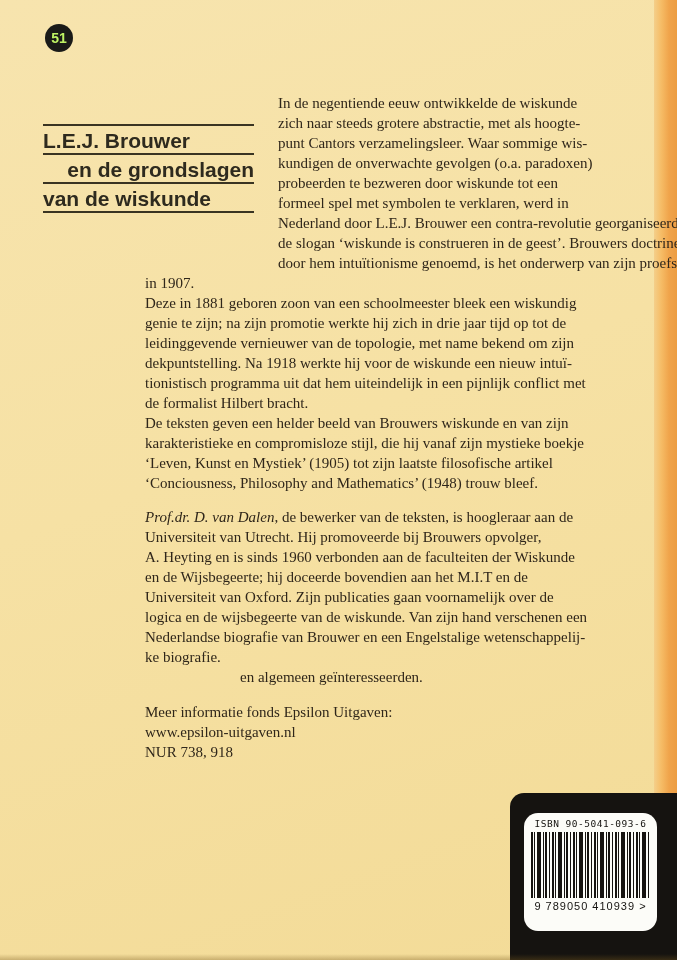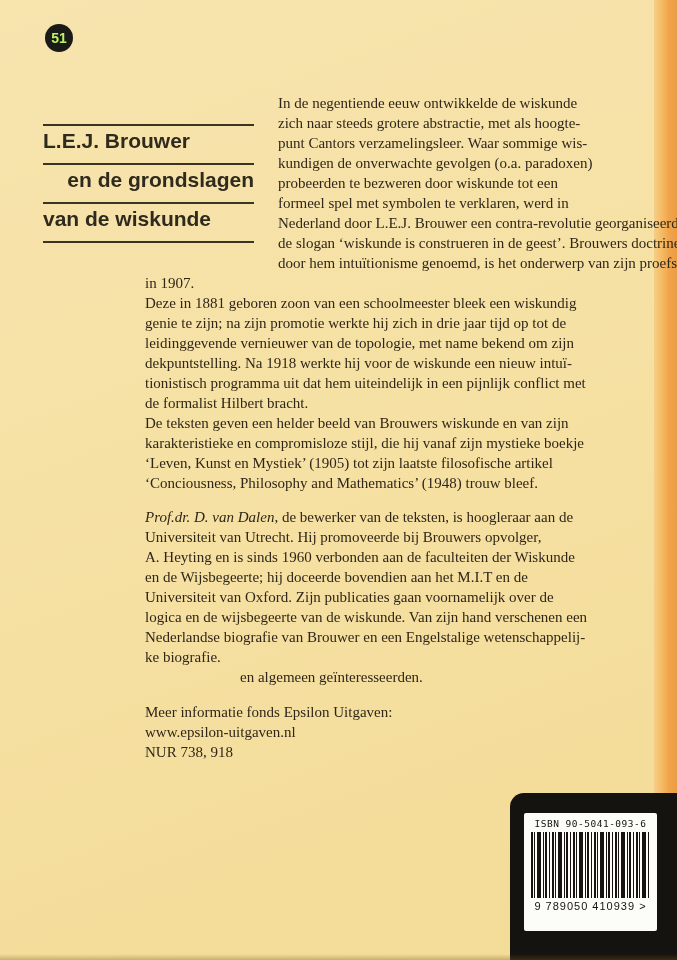--- a/index.html
+++ b/index.html
@@ -25,21 +25,21 @@
     z-index:3;
   }
   
   .title-block{
     position:absolute;left:43px;top:124px;width:211px;z-index:3;
     color:#2e2a1e;
   }
   .t-rule{border-top:2px solid #3a3422;height:0;}
   .t-row{
     font-family:"Liberation Sans",sans-serif;font-weight:bold;
-    font-size:21px;line-height:24px;padding:3px 0 10px 0;
+    font-size:21px;line-height:24px;padding:3px 0 0 0;
     letter-spacing:0px;white-space:nowrap;
   }
   .t-row.right{text-align:right;}
   
   .body{
     position:absolute;left:145px;top:85px;width:516px;z-index:2;
     font-size:15px;line-height:20px;color:#2f261a;
   }
   .wrap-spacer{float:left;width:133px;height:180px;}
   .p{margin:0;white-space:pre;}
@@ -51,21 +51,21 @@
   .it{font-style:italic;}
   .ind2{margin-left:110px;line-height:20px;white-space:pre;}
   .ind3{margin-left:95px;line-height:20px;white-space:pre;}
   
   .barcode-box{
     position:absolute;left:510px;top:793px;width:167px;height:167px;
     background:#151310;border-top-left-radius:14px;z-index:4;
   }
   .barcode-white{
     position:absolute;left:14px;top:20px;width:133px;height:118px;
-    background:#fcfcf8;border-radius:2px;
+    background:#fcfcf8;border-radius:14px;
   }
   .isbn{
     font-family:"DejaVu Sans Mono",monospace;font-size:9.5px;
     letter-spacing:0.5px;text-align:center;color:#151310;
     padding-top:5px;white-space:nowrap;
   }
   .bars{
     height:66px;margin:3px 7px 0 7px;
     background:
       repeating-linear-gradient(90deg,#161310 0px,#161310 1px,rgba(0,0,0,0) 1px,rgba(0,0,0,0) 3px),

